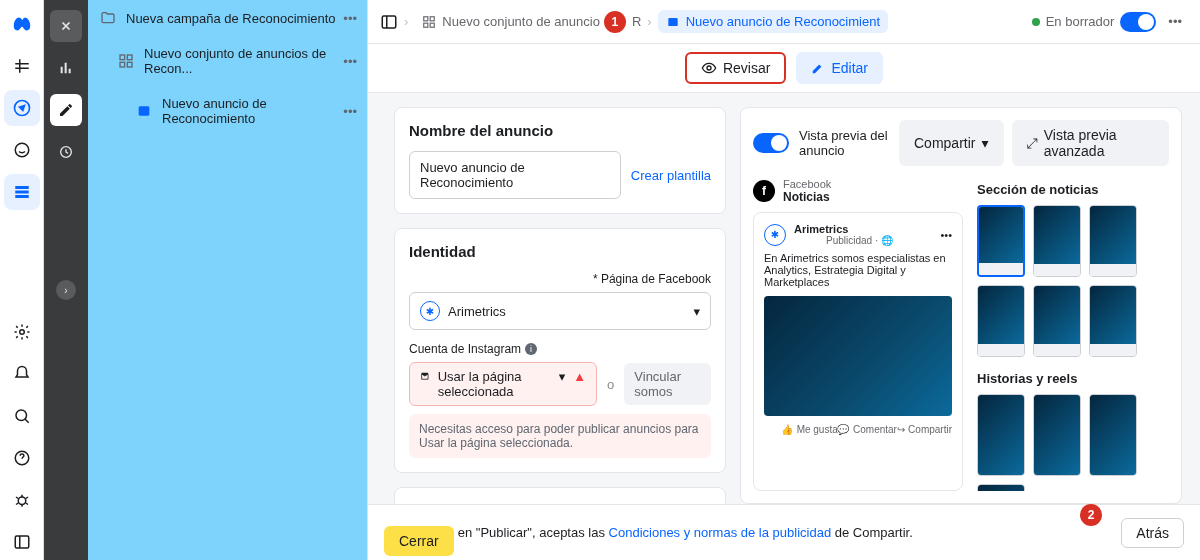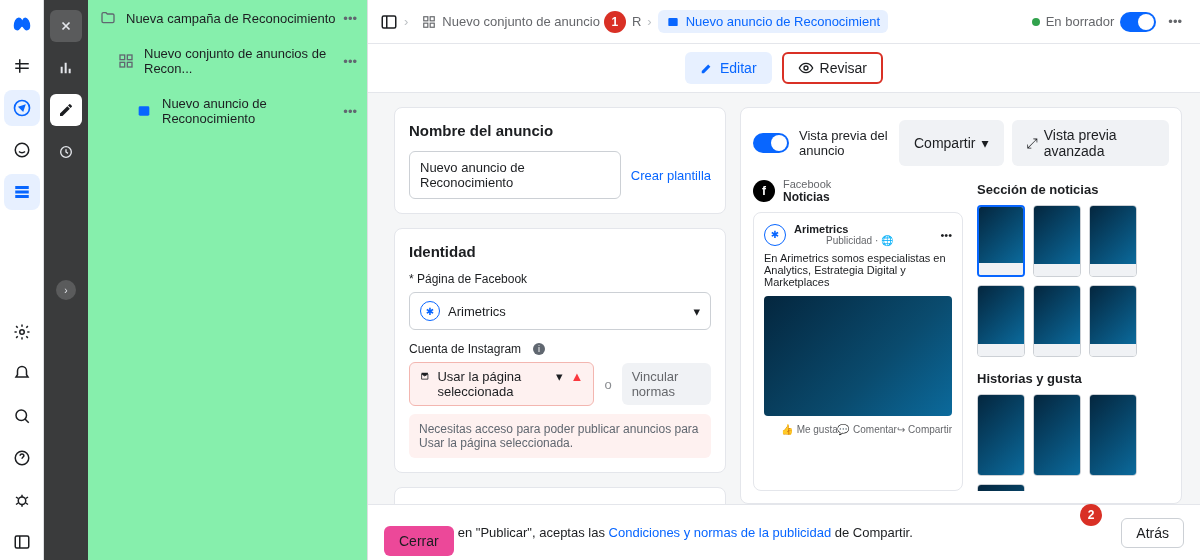--- a/index.html
+++ b/index.html
@@ -10,21 +10,21 @@
 .rail .icon-btn { width:36px; height:36px; border-radius:8px; display:flex; align-items:center; justify-content:center; color:#1c1e21; }
 .rail .icon-btn.selected { background:#e7f0ff; color:#0866ff; }
 .rail .spacer { flex:1; }
 
 .rail2 { width:44px; background:#3a3b3c; display:flex; flex-direction:column; align-items:center; padding-top:10px; gap:10px; position:relative; }
 .rail2 .tab { width:32px; height:32px; border-radius:6px; display:flex; align-items:center; justify-content:center; color:#e4e6eb; }
 .rail2 .tab.close { background:#5a5b5c; }
 .rail2 .tab.active { background:#fff; color:#1c1e21; }
 .rail2 .exp { position:absolute; bottom:260px; width:20px; height:20px; border-radius:10px; background:#5a5b5c; color:#e4e6eb; display:flex; align-items:center; justify-content:center; font-size:10px;}
 
-.tree { width:280px; background:#86efac; border-right:1px solid #dddfe2; }
+.tree { width:280px; background:#7dd3fc; border-right:1px solid #dddfe2; }
 .tree-row { display:flex; align-items:center; padding:10px 10px 10px 12px; gap:10px; color:#1c1e21; position:relative;}
 .tree-row .dots { position:absolute; right:10px; color:#606770;}
 .tree-row.d1 { padding-left:12px; }
 .tree-row.d2 { padding-left:30px; }
 .tree-row.d3 { padding-left:48px; }
 .tree-row.d3 .glyph { color:#0866ff; }
 
 .main { flex:1; background:#f5f6f7; display:flex; flex-direction:column; min-width:0;}
 .crumbs { height:44px; background:#fff; border-bottom:1px solid #e4e6eb; display:flex; align-items:center; padding:0 12px; gap:6px; color:#65676b;}
 .crumbs .crumb { display:flex; align-items:center; gap:6px; padding:4px 8px; border-radius:6px; white-space:nowrap;}
@@ -40,21 +40,21 @@
 .btn.edit { background:#e7f0ff; color:#0866ff; }
 .btn.revise { border:2px solid #d93025; }
 .marker { position:absolute; width:22px; height:22px; background:#d93025; color:#fff; border-radius:11px; display:flex; align-items:center; justify-content:center; font-size:12px; font-weight:bold;}
 
 .workspace { flex:1; display:flex; gap:14px; padding:14px 18px 0 18px; overflow:hidden;}
 .col-form { width:340px; display:flex; flex-direction:column; gap:14px;padding-left:8px;}
 .card { background:#fff; border:1px solid #e4e6eb; border-radius:8px; padding:14px; }
 .card h3 { font-size:15px; font-weight:600; margin-bottom:12px;}
 .input { width:100%; border:1px solid #ccd0d5; border-radius:6px; padding:8px 10px; font-size:13px; display:flex; align-items:center; justify-content:space-between;}
 .link { color:#0866ff; font-size:13px; }
-.label { font-size:12px; color:#1c1e21; margin-bottom:6px;}
+.label { font-size:12px; color:#1c1e21; margin-bottom:6px;text-align:right;}
 .dropdown { display:flex; align-items:center; gap:8px; border:1px solid #ccd0d5; border-radius:6px; padding:8px 10px; justify-content:space-between;}
 .page-icon { width:20px; height:20px; border-radius:10px; border:1px solid #0866ff; display:inline-flex; align-items:center; justify-content:center; color:#0866ff; font-size:10px;}
 .ig-row { display:flex; align-items:center; gap:10px;}
 .ig-btn { border:1px solid #f3b6b0; background:#fef1f0; border-radius:6px; padding:6px 10px; display:flex; align-items:flex-start; gap:8px;}
 .warning-tri { color:#fa383e;}
 .o { color:#8a8d91; font-size:13px; }
 .ig-note { background:#fef1f0; border-radius:6px; padding:8px 10px; font-size:12px; color:#606770; margin-top:8px;}
 .link-ig { background:#f0f2f5; border-radius:6px; padding:6px 10px; color:#65676b;}
 
 .preview { flex:1; background:#fff; border:1px solid #e4e6eb; border-radius:8px; padding:12px; display:flex; flex-direction:column; min-width:0;}
@@ -81,21 +81,21 @@
 .thumb.story { height:82px;}
 .thumb.story .t-img { border-radius:0;}
 .thumb .t-bar { height:12px; background:#f0f2f5;}
 
 .footer { height:56px; background:#fff; border-top:1px solid #e4e6eb; display:flex; align-items:center; padding:0 16px; gap:12px; position:relative;}
 .footer .txt { color:#1c1e21; font-size:13px;}
 .footer .link { color:#0866ff;}
 .footer-actions { margin-left:auto; display:flex; gap:10px;}
 .btn.ghost { background:#fff; border:1px solid #ccd0d5; color:#1c1e21;}
 .btn.primary { background:#31a24c; color:#fff; border:2px solid #d93025; font-weight:600;}
-.btn.close-btn { background:#ec4899; }
+.btn.close-btn { background:#fde047; }
 
 svg { display:block; }
 </style>
 </head>
 <body>
 
 <div class="app">
 
   <div class="rail">
     <div class="icon-btn">
@@ -251,32 +251,32 @@
         <span>Nuevo anuncio de Reconocimient</span>
       </span>
       <span style="flex:1"></span>
       <span class="status-dot"></span>
       <span>En borrador</span>
       <span class="toggle"></span>
       <span class="more">•••</span>
     </div>
 
     <div class="toolbar" style="position:relative;">
-      <div class="btn edit">
-        <svg width="14" height="14" viewBox="0 0 24 24" fill="#0866ff">
-            <path d="M3 17.25V21h3.75L17.8 9.94l-3.75-3.75L3 17.25z"></path>
-          </svg>
-        <span>Editar</span>
-      </div>
       <div class="btn revise">
         <svg width="16" height="16" viewBox="0 0 24 24" fill="none" stroke="#1c1e21" stroke-width="2">
             <circle cx="12" cy="12" r="3"></circle>
             <path d="M2 12s3.5-7 10-7 10 7 10 7-3.5 7-10 7-10-7-10-7z"></path>
           </svg>
         <span>Revisar</span>
+      </div>
+      <div class="btn edit">
+        <svg width="14" height="14" viewBox="0 0 24 24" fill="#0866ff">
+            <path d="M3 17.25V21h3.75L17.8 9.94l-3.75-3.75L3 17.25z"></path>
+          </svg>
+        <span>Editar</span>
       </div>
     </div>
 
     <div class="workspace">
 
       <div class="col-form">
         <div class="card">
           <h3>Nombre del anuncio</h3>
           <div style="display:flex; align-items:center; gap:10px;">
             <div class="input">
@@ -289,36 +289,36 @@
         <div class="card">
           <h3>Identidad</h3>
           <div class="label">* Página de Facebook</div>
           <div class="dropdown">
             <span style="display:flex;align-items:center;gap:8px;">
                 <span class="page-icon">✱</span>
                 <span>Arimetrics</span>
               </span>
             <span>▾</span>
           </div>
-          <div class="label" style="margin-top:12px;display:flex;align-items:center;gap:12px;">
+          <div class="label" style="margin-top:12px;display:flex;align-items:center;gap:4px;">
             <span>Cuenta de Instagram</span>
             <span style="width:12px;height:12px;border-radius:6px;background:#606770;color:#fff;display:inline-flex;align-items:center;justify-content:center;font-size:9px;">i</span>
           </div>
           <div class="ig-row">
             <div class="ig-btn">
               <svg width="14" height="14" viewBox="0 0 24 24" fill="#1c1e21">
                   <path d="M4 4h16v3l-8 5-8-5z"></path>
                   <path d="M4 7v13h16V7l-8 5z" fill="none" stroke="#1c1e21" stroke-width="2"></path>
                 </svg>
               <span>Usar la página seleccionada</span>
               <span>▾</span>
               <span class="warning-tri">▲</span>
             </div>
             <span class="o">o</span>
-            <div class="link-ig">Vincular normas</div>
+            <div class="link-ig">Vincular somos</div>
           </div>
           <div class="ig-note">Necesitas acceso para poder publicar anuncios para Usar la página seleccionada.</div>
         </div>
 
         <div class="card">
           <h3>Configuración del anuncio</h3>
 
         </div>
       </div>
 
@@ -386,21 +386,21 @@
                 </div>
               <div class="thumb">
                   <div class="t-img"></div>
                   <div class="t-bar"></div>
                 </div>
               <div class="thumb">
                   <div class="t-img"></div>
                   <div class="t-bar"></div>
                 </div>
             </div>
-            <div class="sec-title" style="margin-top:14px;">Historias y gusta</div>
+            <div class="sec-title" style="margin-top:14px;">Historias y reels</div>
             <div class="thumbs">
               <div class="thumb story">
                   <div class="t-img"></div>
                 </div>
               <div class="thumb story">
                   <div class="t-img"></div>
                 </div>
               <div class="thumb story">
                   <div class="t-img"></div>
                 </div>

